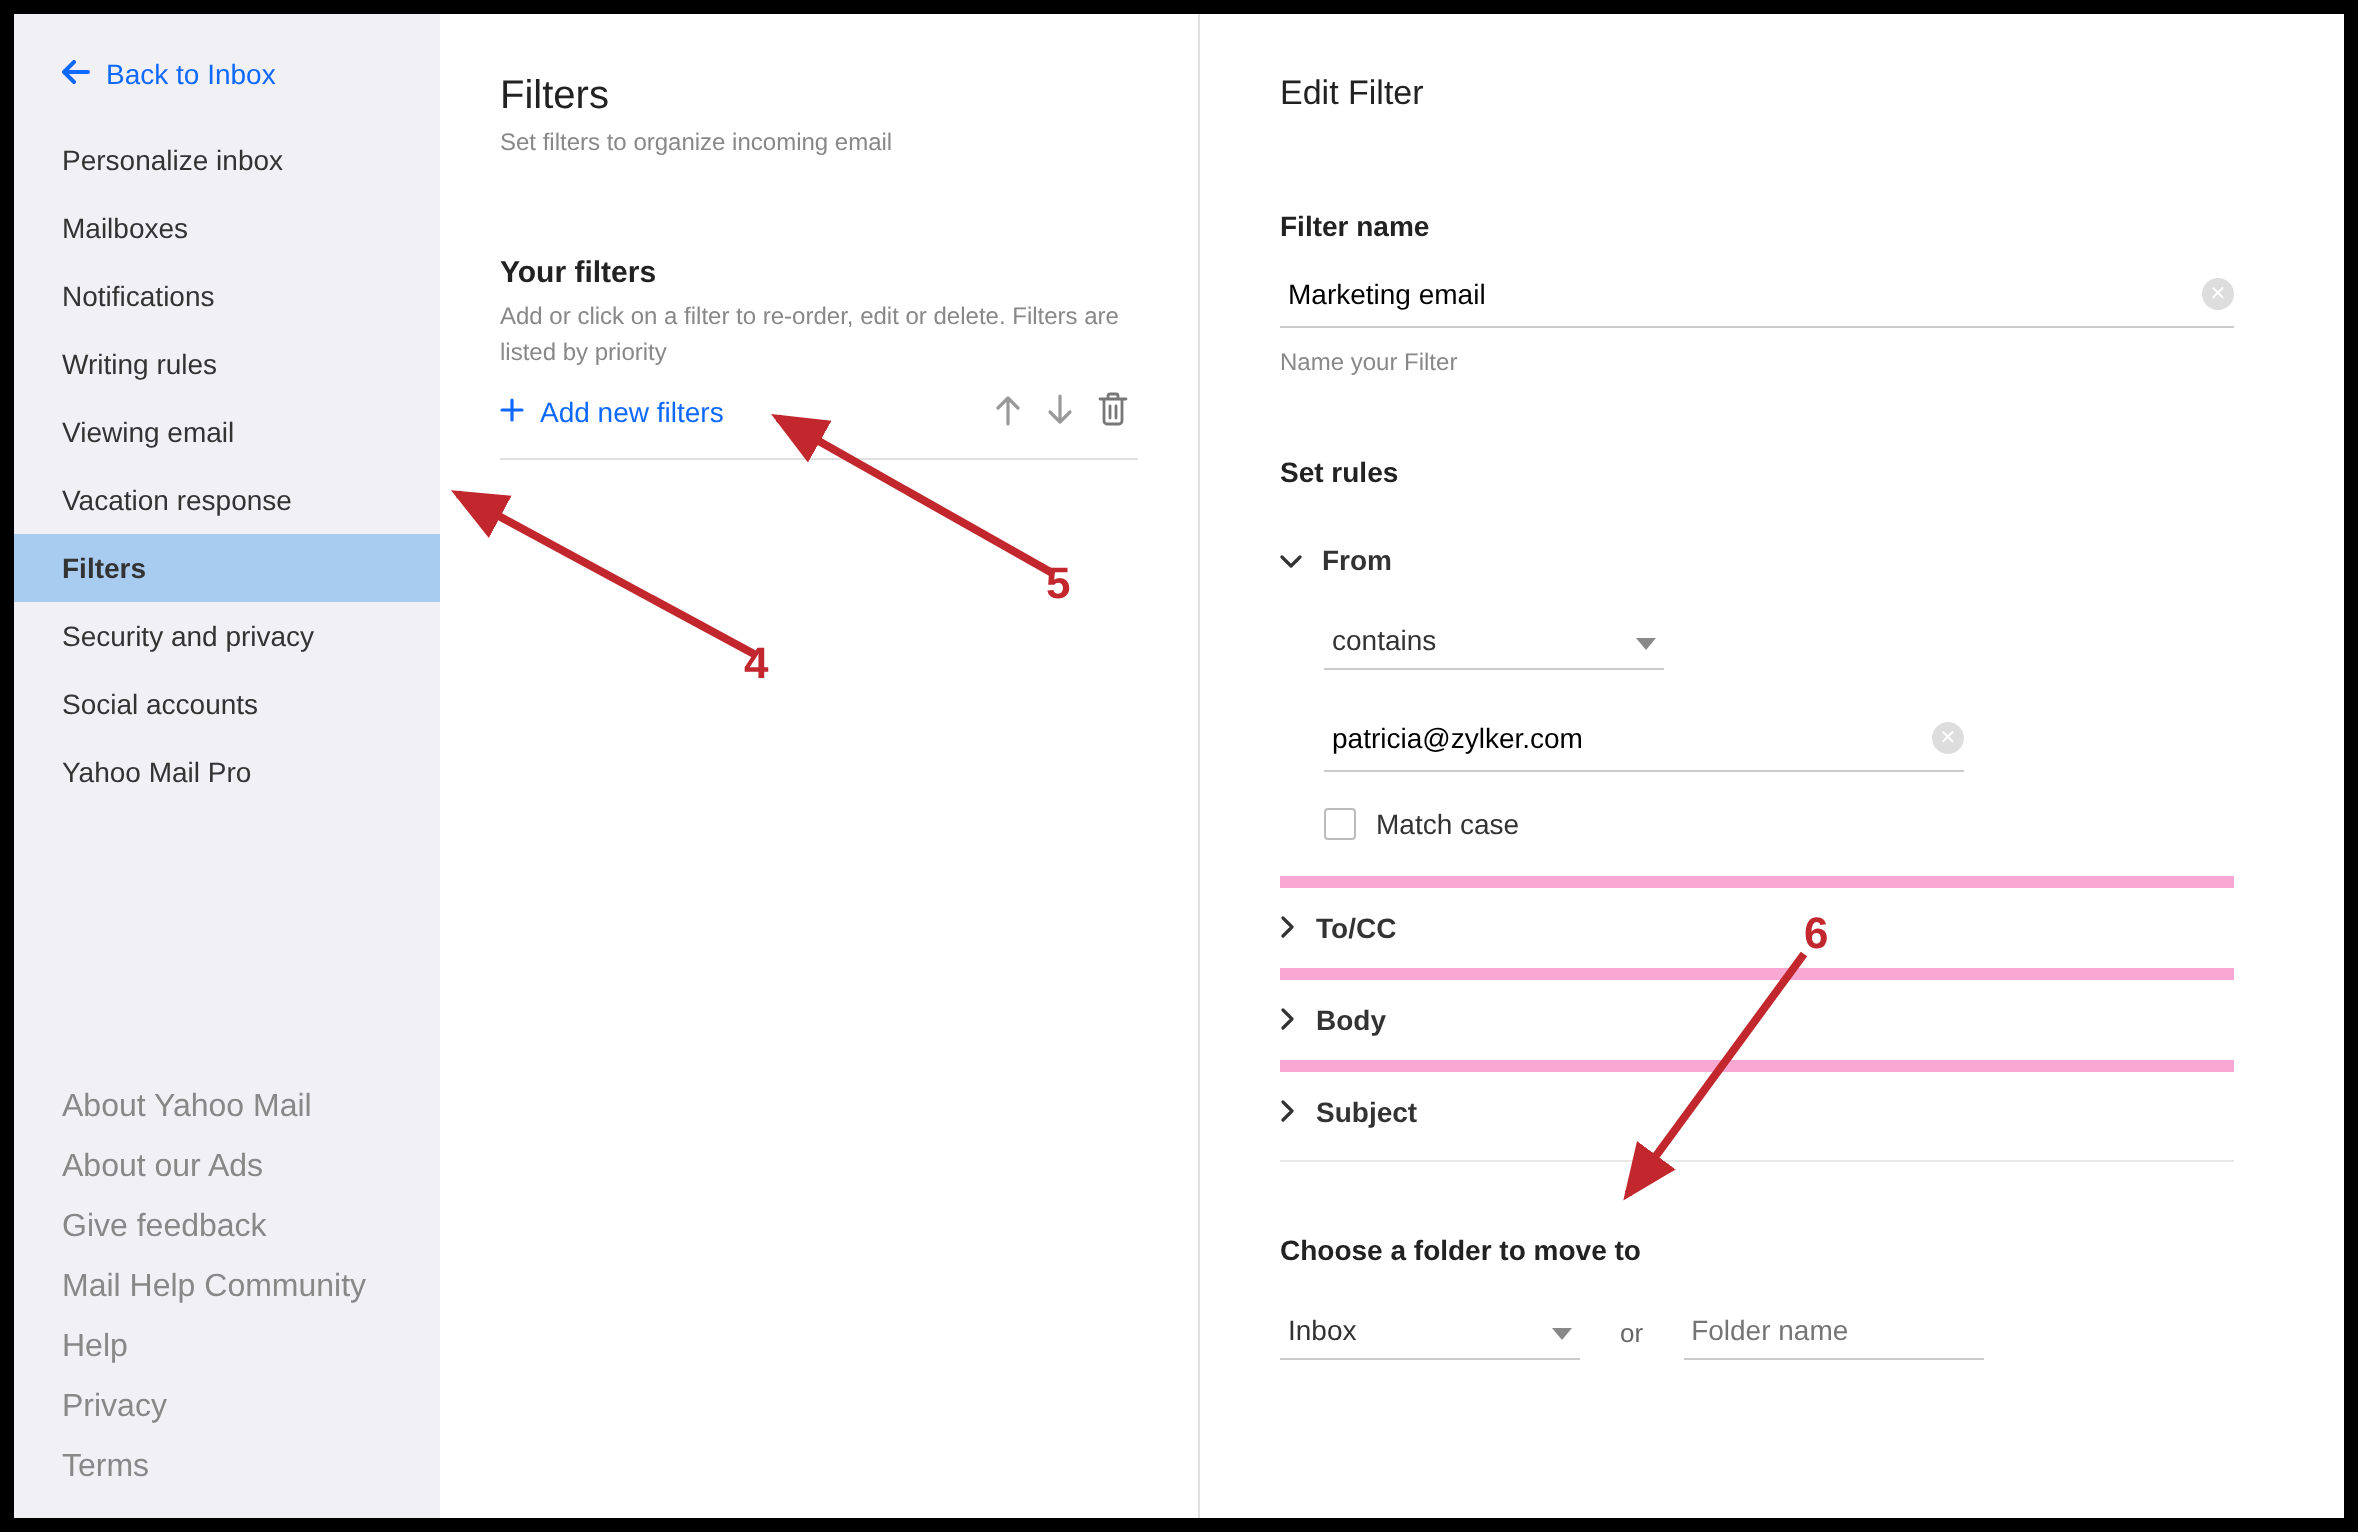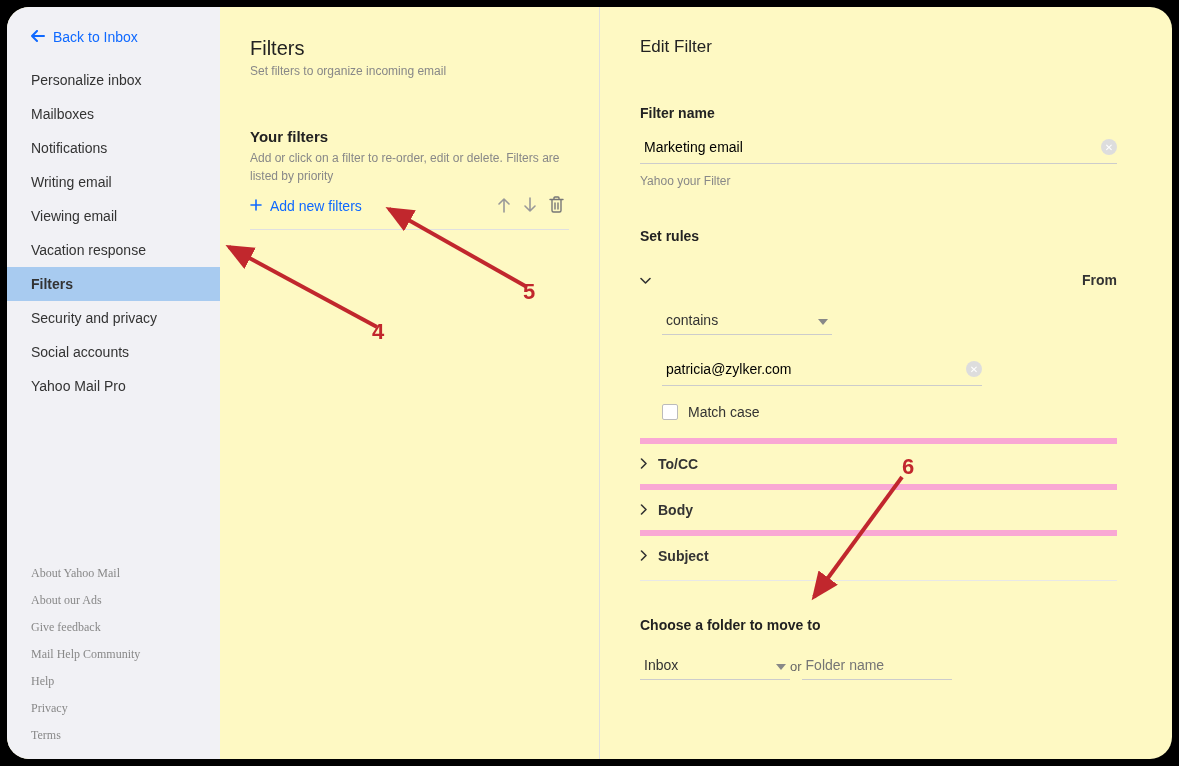--- a/index.html
+++ b/index.html
@@ -12,25 +12,24 @@
   .frame {
     width: 1179px;
     height: 766px;
     background: #000;
     padding: 7px;
     position: relative;
   }
   .app {
     width: 100%;
     height: 100%;
-    background: #fef9c3;
+    background: #ffffff;
     display: flex;
     overflow: hidden;
     position: relative;
-    border-radius: 22px;
   }
   
   .sidebar {
     width: 213px;
     background: #f1f1f5;
     display: flex;
     flex-direction: column;
     padding-top: 22px;
   }
   .back-link {
@@ -51,25 +50,24 @@
   }
   .nav-item.active {
     background: #a8cbf0;
     font-weight: 700;
   }
   .sidebar-footer {
     margin-top: auto;
     padding: 0 24px 10px 24px;
   }
   .footer-link {
-    font-size: 12px;
+    font-size: 16px;
     color: #888;
     padding: 6px 0;
     cursor: pointer;
-    font-family: Liberation Serif, serif;
   }
   
   .middle {
     width: 380px;
     border-right: 1px solid #e0e0e0;
     padding: 30px 30px 0 30px;
   }
   .middle h1 {
     font-size: 20px;
     font-weight: 400;
@@ -167,21 +165,21 @@
   }
   .rule-block { margin-top: 16px; }
   .rule-header {
     display: flex; align-items: center; gap: 10px;
     padding: 12px 0;
     border-top: 6px solid #f9a8d4;
     font-size: 14px;
     font-weight: 600;
     cursor: pointer;
   }
-  .rule-header.first { border-top: none; justify-content: space-between; }
+  .rule-header.first { border-top: none; }
   .rule-body { padding: 6px 0 18px 22px; }
   .select-wrap {
     display: inline-flex; align-items: center;
     border-bottom: 1px solid #ccc;
     width: 170px;
     padding: 6px 4px;
     font-size: 14px;
     color: #333;
     cursor: pointer;
   }
@@ -190,21 +188,21 @@
   .checkbox-row {
     display:flex; align-items:center; gap:10px;
     margin-top: 18px;
   }
   .checkbox-box {
     width:16px; height:16px; border:1px solid #bbb; border-radius:2px;
     background:#fff; cursor:pointer;
   }
   .rules-divider-bottom { border-top:1px solid #e8e8e8; margin-top:4px; }
   .folder-row {
-    display:flex; align-items:flex-end; 
+    display:flex; align-items:flex-end; gap: 20px;
     margin-top: 18px;
   }
   .folder-row .select-wrap { width: 150px; }
   .or-text { font-size:13px; color:#666; padding-bottom:6px;}
   .folder-name-input {
     border:none; outline:none;
     border-bottom:1px solid #ccc;
     font-size:14px; padding:6px 4px;
     width:150px; background:transparent;
   }
@@ -241,21 +239,21 @@
           <svg width="14" height="12" viewBox="0 0 14 12">
               <path d="M6 1 1 6l5 5M1 6h12" stroke="#0f69ff" stroke-width="2" fill="none" stroke-linecap="round" stroke-linejoin="round"></path>
             </svg>
         </span>
         <span>Back to Inbox</span>
       </div>
       <ul class="nav-list">
         <li class="nav-item">Personalize inbox</li>
         <li class="nav-item">Mailboxes</li>
         <li class="nav-item">Notifications</li>
-        <li class="nav-item">Writing email</li>
+        <li class="nav-item">Writing rules</li>
         <li class="nav-item">Viewing email</li>
         <li class="nav-item">Vacation response</li>
         <li class="nav-item active">Filters</li>
         <li class="nav-item">Security and privacy</li>
         <li class="nav-item">Social accounts</li>
         <li class="nav-item">Yahoo Mail Pro</li>
       </ul>
       <div class="sidebar-footer">
         <div class="footer-link">About Yahoo Mail</div>
         <div class="footer-link">About our Ads</div>
@@ -313,21 +311,21 @@
     <div class="right">
       <h1>Edit Filter</h1>
 
       <div class="section-label">Filter name</div>
       <div class="text-input-wrap">
         <input class="text-input" value="Marketing email" style="">
         <div class="clear-btn">
           <span>✕</span>
         </div>
       </div>
-      <div class="helper">Yahoo your Filter</div>
+      <div class="helper">Name your Filter</div>
 
       <div class="section-label" style="margin-top:40px">Set rules</div>
 
       <div class="rule-block">
         <div class="rule-header first">
           <span>
             <svg width="11" height="8" viewBox="0 0 11 8">
                 <path d="M1 1.5 5.5 6 10 1.5" stroke="#333" stroke-width="1.6" fill="none" stroke-linecap="round" stroke-linejoin="round"></path>
               </svg>
           </span>

